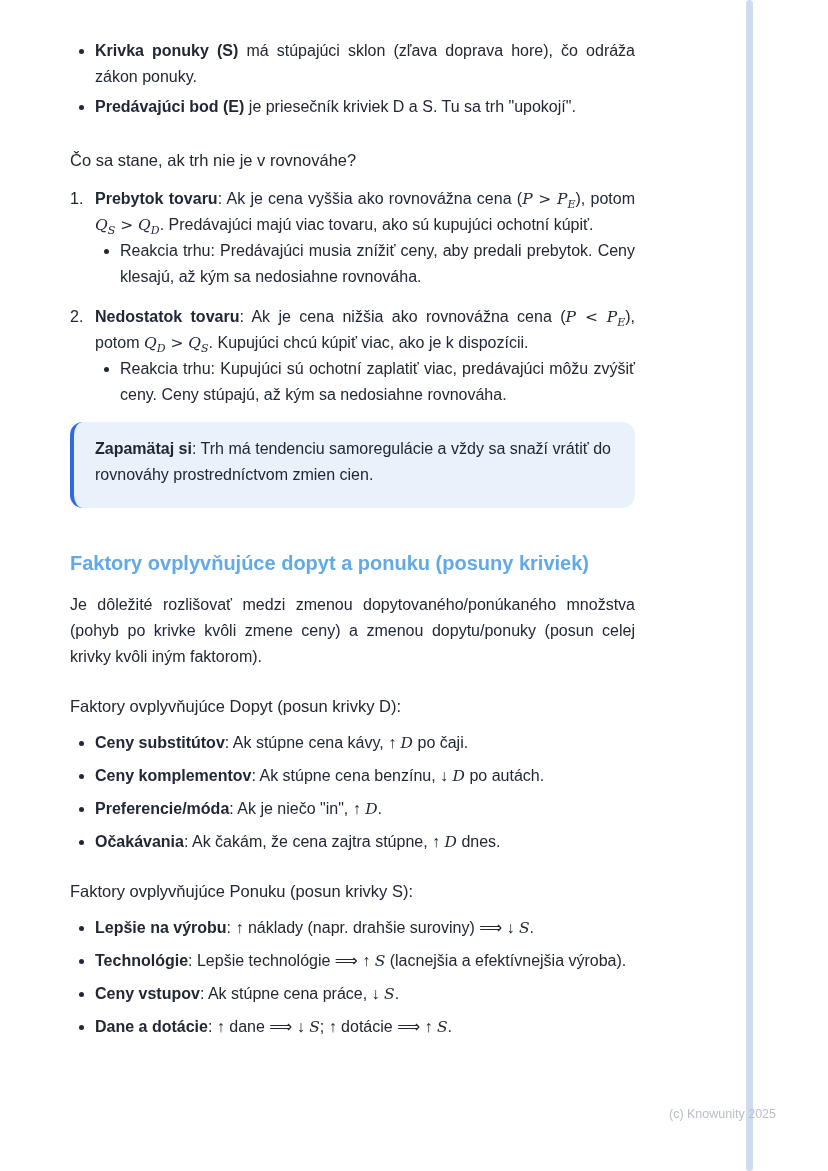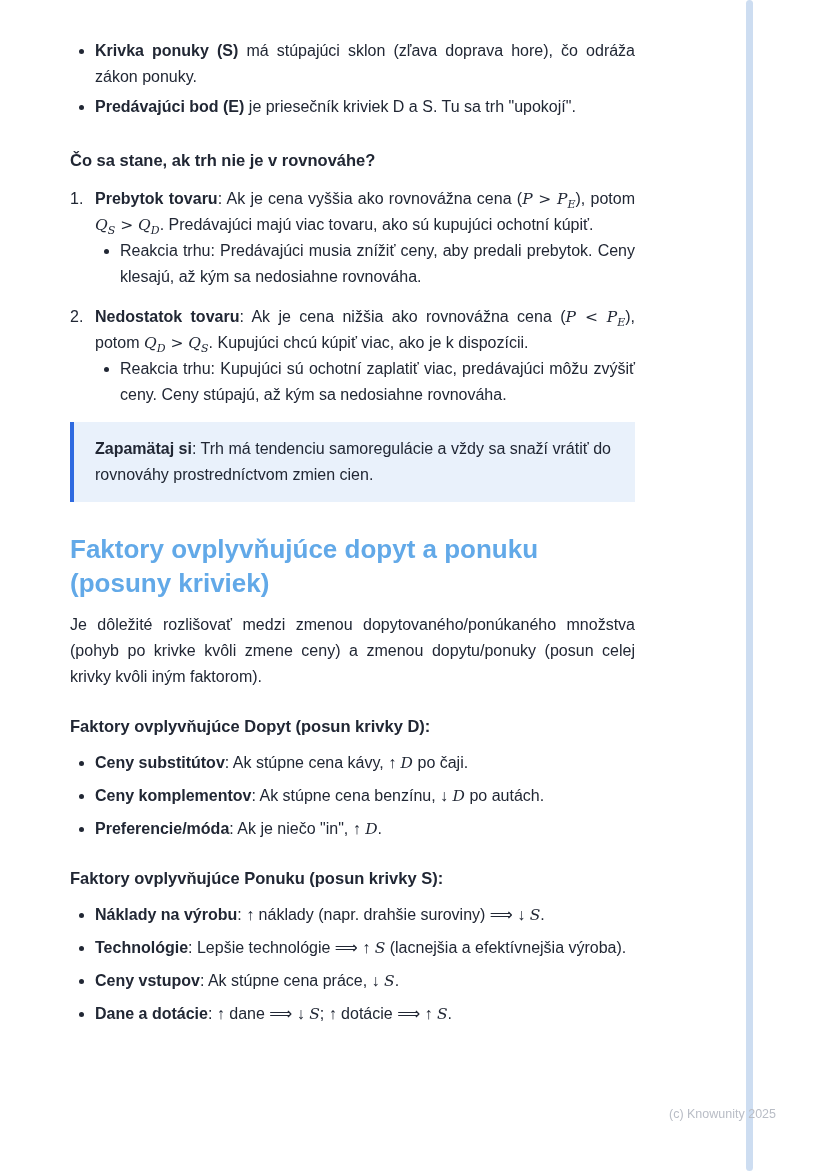--- a/index.html
+++ b/index.html
@@ -46,21 +46,21 @@
     left: 9px; top: 11px;
     width: 5px; height: 5px;
     border-radius: 50%;
     background: #212734;
   }
   ul.top-bullets > li { margin-bottom: 4px; }
 
   
   .q-heading, .factor-heading {
     font-size: 16.5px;
-    font-weight: 700;
+    font-weight: 400;
     line-height: 24px;
     margin: 28px 0 14px 0;
     color: #212734;
   }
   .factor-heading { margin: 24px 0 12px 0; }
 
   
   ol.numbered { list-style: none; margin: 0; padding: 0; }
   ol.numbered > li { display: flex; margin-bottom: 14px; }
   ol.numbered .num {
@@ -69,31 +69,31 @@
     line-height: 26px;
   }
   ol.numbered .num-body { flex: 1 1 auto; min-width: 0; }
   ul.sub-bullets > li::before { top: 11px; }
 
   
   .callout {
     margin-top: 8px;
     background: var(--callout-bg, #e9f1fb);
     border-left: 4px solid var(--callout-border, #2f6ae0);
-    border-radius: 0;
-    padding: 14px 24px 14px 21px;
+    border-radius: 13px;
+    padding: 14px 24px 20px 21px;
   }
 
   
   .blue-heading {
-    font-size: 26px;
+    font-size: 20px;
     font-weight: 700;
     line-height: 34px;
     color: var(--accent-heading, #62a9e8);
-    margin: 30px 0 0 0;
+    margin: 38px 0 0 0;
   }
 
   .intro-p { margin-top: 12px; }
 
   ul.factor-bullets > li { margin-bottom: 7px; }
 
   
   .side-bar {
     position: absolute;
     top: 0; bottom: 0;
@@ -168,27 +168,30 @@
   <ul class="bullets factor-bullets">
     <li>
         <p class="seg-line"><span class="seg-bold">Ceny substitútov</span><span class="seg-normal">: Ak stúpne cena kávy, ↑ </span><span class="seg-math">D</span><span class="seg-normal"> po čaji.</span></p>
       </li>
     <li>
         <p class="seg-line"><span class="seg-bold">Ceny komplementov</span><span class="seg-normal">: Ak stúpne cena benzínu, ↓ </span><span class="seg-math">D</span><span class="seg-normal"> po autách.</span></p>
       </li>
     <li>
         <p class="seg-line"><span class="seg-bold">Preferencie/móda</span><span class="seg-normal">: Ak je niečo "in", ↑ </span><span class="seg-math">D</span><span class="seg-normal">.</span></p>
       </li>
+    <li>
+        <p class="seg-line"><span class="seg-bold">Očakávania</span><span class="seg-normal">: Ak čakám, že cena zajtra stúpne, ↑ </span><span class="seg-math">D</span><span class="seg-normal"> dnes.</span></p>
+      </li>
   </ul>
 
   <h4 class="factor-heading">Faktory ovplyvňujúce Ponuku (posun krivky S):</h4>
 
   <ul class="bullets factor-bullets">
     <li>
-        <p class="seg-line"><span class="seg-bold">Náklady na výrobu</span><span class="seg-normal">: ↑ náklady (napr. drahšie suroviny) ⟹ ↓ </span><span class="seg-math">S</span><span class="seg-normal">.</span></p>
+        <p class="seg-line"><span class="seg-bold">Lepšie na výrobu</span><span class="seg-normal">: ↑ náklady (napr. drahšie suroviny) ⟹ ↓ </span><span class="seg-math">S</span><span class="seg-normal">.</span></p>
       </li>
     <li>
         <p class="seg-line"><span class="seg-bold">Technológie</span><span class="seg-normal">: Lepšie technológie ⟹ ↑ </span><span class="seg-math">S</span><span class="seg-normal"> (lacnejšia a efektívnejšia výroba).</span></p>
       </li>
     <li>
         <p class="seg-line"><span class="seg-bold">Ceny vstupov</span><span class="seg-normal">: Ak stúpne cena práce, ↓ </span><span class="seg-math">S</span><span class="seg-normal">.</span></p>
       </li>
     <li>
         <p class="seg-line"><span class="seg-bold">Dane a dotácie</span><span class="seg-normal">: ↑ dane ⟹ ↓ </span><span class="seg-math">S</span><span class="seg-normal">; ↑ dotácie ⟹ ↑ </span><span class="seg-math">S</span><span class="seg-normal">.</span></p>
       </li>

